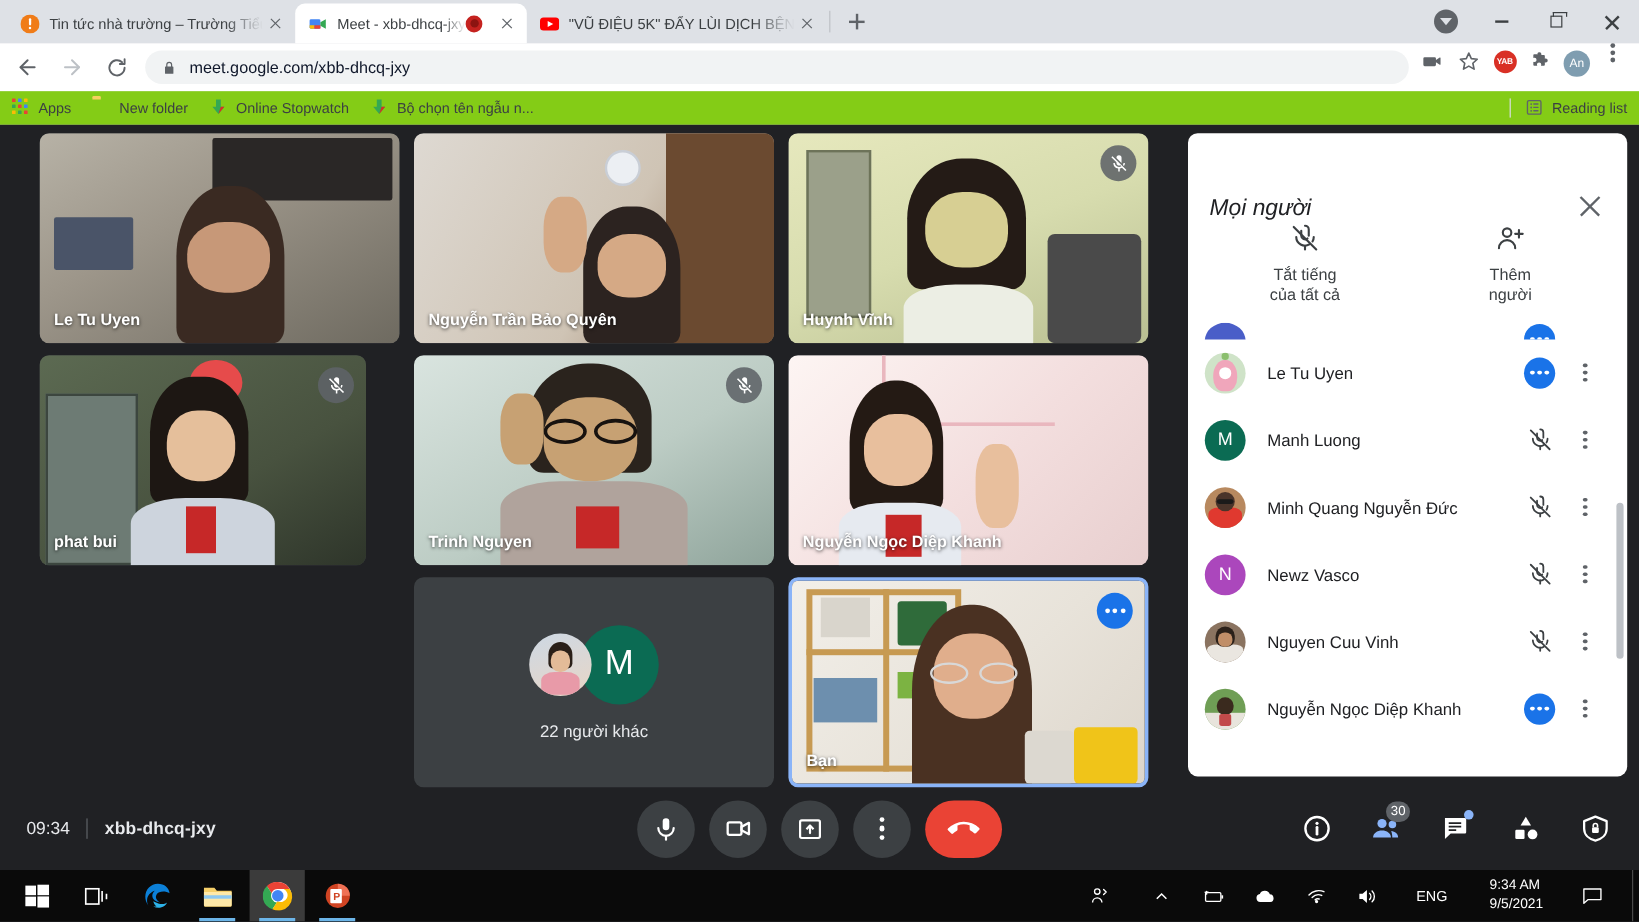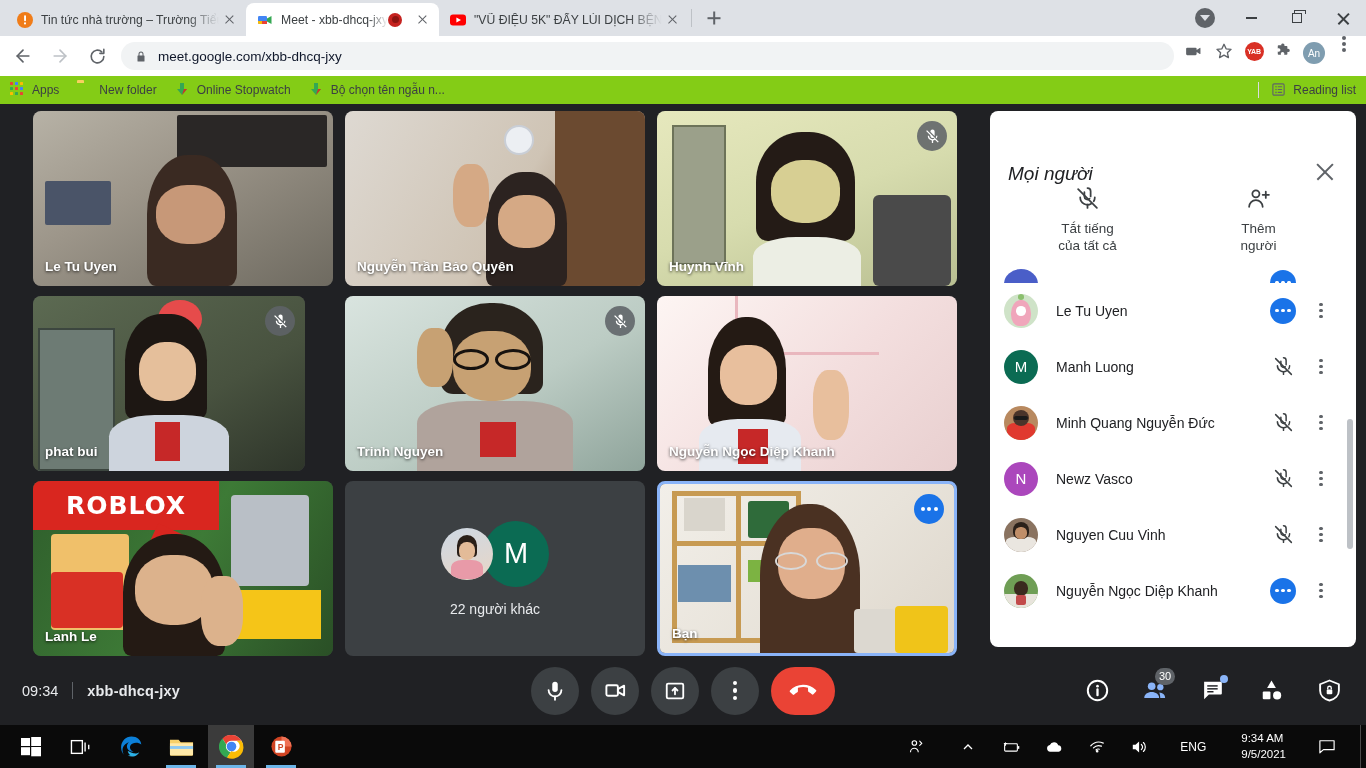--- a/index.html
+++ b/index.html
@@ -456,34 +456,20 @@
           <div style="position:absolute;left:26%;top:32%;width:48%;height:3px;background:#e9b7be;"></div>
           <div style="position:absolute;left:17%;top:12%;width:26%;height:62%;background:#241a14;border-radius:48% 48% 10% 10%;"></div>
           <div style="position:absolute;left:21%;top:28%;width:19%;height:34%;background:#e8bf9d;border-radius:45%;"></div>
           <div style="position:absolute;left:14%;top:70%;width:34%;height:30%;background:#e6eaf0;border-radius:38% 38% 0 0;"></div>
           <div style="position:absolute;left:27%;top:76%;width:10%;height:20%;background:#c62828;"></div>
           <div style="position:absolute;left:52%;top:42%;width:12%;height:40%;background:#e8bf9d;border-radius:40%;"></div>
         </div>
         <span class="tile-name">Nguyễn Ngọc Diệp Khanh</span>
       </div>
 
-      <div class="tile" style="left:0;top:370px;width:300px;height:175px;">
-        <div class="vid" style="background:linear-gradient(120deg,#2f5e2c 0%,#3d7a36 50%,#2a4f26 100%);">
-          <div style="position:absolute;left:0;top:0;width:62%;height:28%;background:#d9261f;display:flex;align-items:center;justify-content:center;color:#fff;font-weight:bold;font-size:25px;letter-spacing:1px;font-family:'DejaVu Sans',sans-serif;">ROBLOX</div>
-          <div style="position:absolute;left:6%;top:30%;width:26%;height:55%;background:#f0c06a;border-radius:4px;"></div>
-          <div style="position:absolute;left:6%;top:52%;width:24%;height:32%;background:#d93025;border-radius:4px;"></div>
-          <div style="position:absolute;right:8%;top:8%;width:26%;height:52%;background:#b9bfc6;border-radius:4px;"></div>
-          <div style="position:absolute;left:40%;top:28%;width:12%;height:10%;background:#d9261f;transform:rotate(25deg);"></div>
-          <div style="position:absolute;left:30%;top:30%;width:34%;height:70%;background:#241a14;border-radius:48% 48% 8% 8%;"></div>
-          <div style="position:absolute;left:34%;top:42%;width:26%;height:40%;background:#dcb28c;border-radius:45%;"></div>
-          <div style="position:absolute;right:4%;top:62%;width:28%;height:28%;background:#f5c518;"></div>
-          <div style="position:absolute;left:56%;top:54%;width:14%;height:40%;background:#dcb28c;border-radius:40%;"></div>
-        </div>
-        <span class="tile-name">Lanh Le</span>
-      </div>
 
       <div class="tile tile-others" style="left:312px;top:370px;width:300px;height:175px;">
         <div class="others-avatars">
           <div class="oa1" style="background:linear-gradient(160deg,#cdd8e4,#e8d6c6);">
             <div style="position:absolute;left:30%;top:14%;width:40%;height:42%;background:#2a1f18;border-radius:50% 50% 20% 20%;"></div>
             <div style="position:absolute;left:34%;top:28%;width:32%;height:34%;background:#e3bb98;border-radius:45%;"></div>
             <div style="position:absolute;left:20%;top:62%;width:60%;height:38%;background:#e89aa8;border-radius:36% 36% 0 0;"></div>
           </div>
           <div class="oa2">M</div>
         </div>

